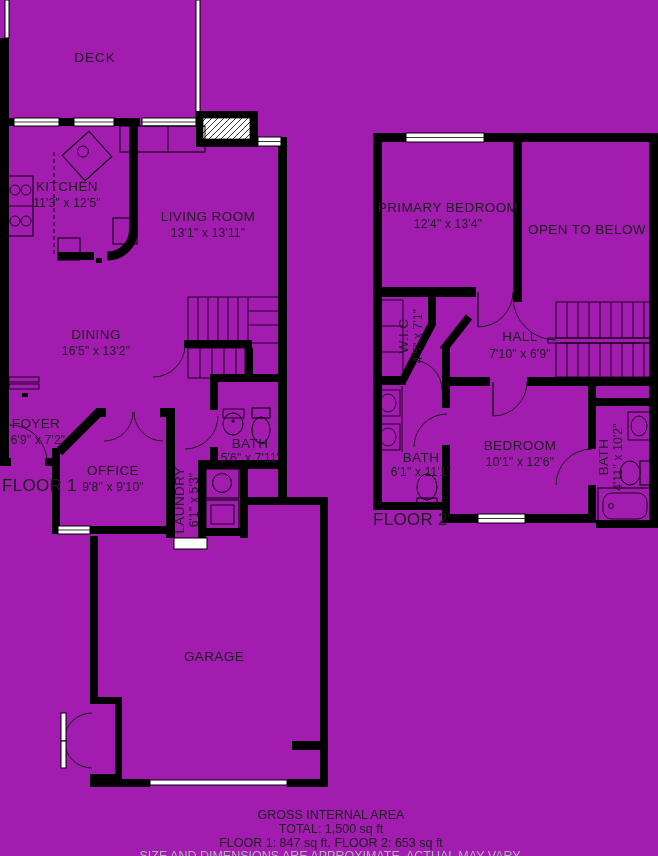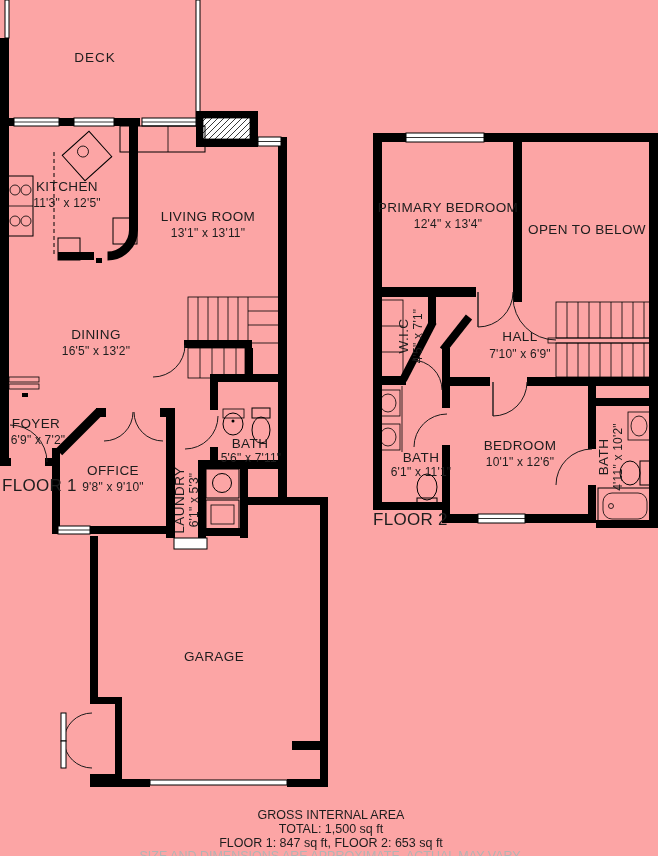--- a/index.html
+++ b/index.html
@@ -1,16 +1,16 @@
 <!DOCTYPE html>
 <html style="--wall: #000000; --text: #1d1d1d; --muted: #b3b3b3;"><head>
 <meta charset="utf-8">
 <style>
   html,body{margin:0;padding:0;background:#ffffff;}
-  .plan-wrap{width:658px;height:856px;position:relative;background:#fca5a5;overflow:hidden;}
+  .plan-wrap{width:658px;height:856px;position:relative;background:#a21caf;overflow:hidden;}
   svg{display:block;}
   .wall{fill:var(--wall,#000);}
   .thin{fill:none;stroke:#000;stroke-width:1;}
   .thin8{fill:none;stroke:#000;stroke-width:0.8;}
   .winr{fill:#fff;stroke:#000;stroke-width:1;}
   .arc{fill:none;stroke:#1a1a1a;stroke-width:1;}
   .leaf{stroke:#1a1a1a;stroke-width:1.4;}
   .dash{fill:none;stroke:#000;stroke-width:1;stroke-dasharray:4 3;}
   text{font-family:"Liberation Sans","DejaVu Sans",sans-serif;fill:var(--text,#1d1d1d);}
   .room{font-size:13.5px;letter-spacing:0.4px;}

